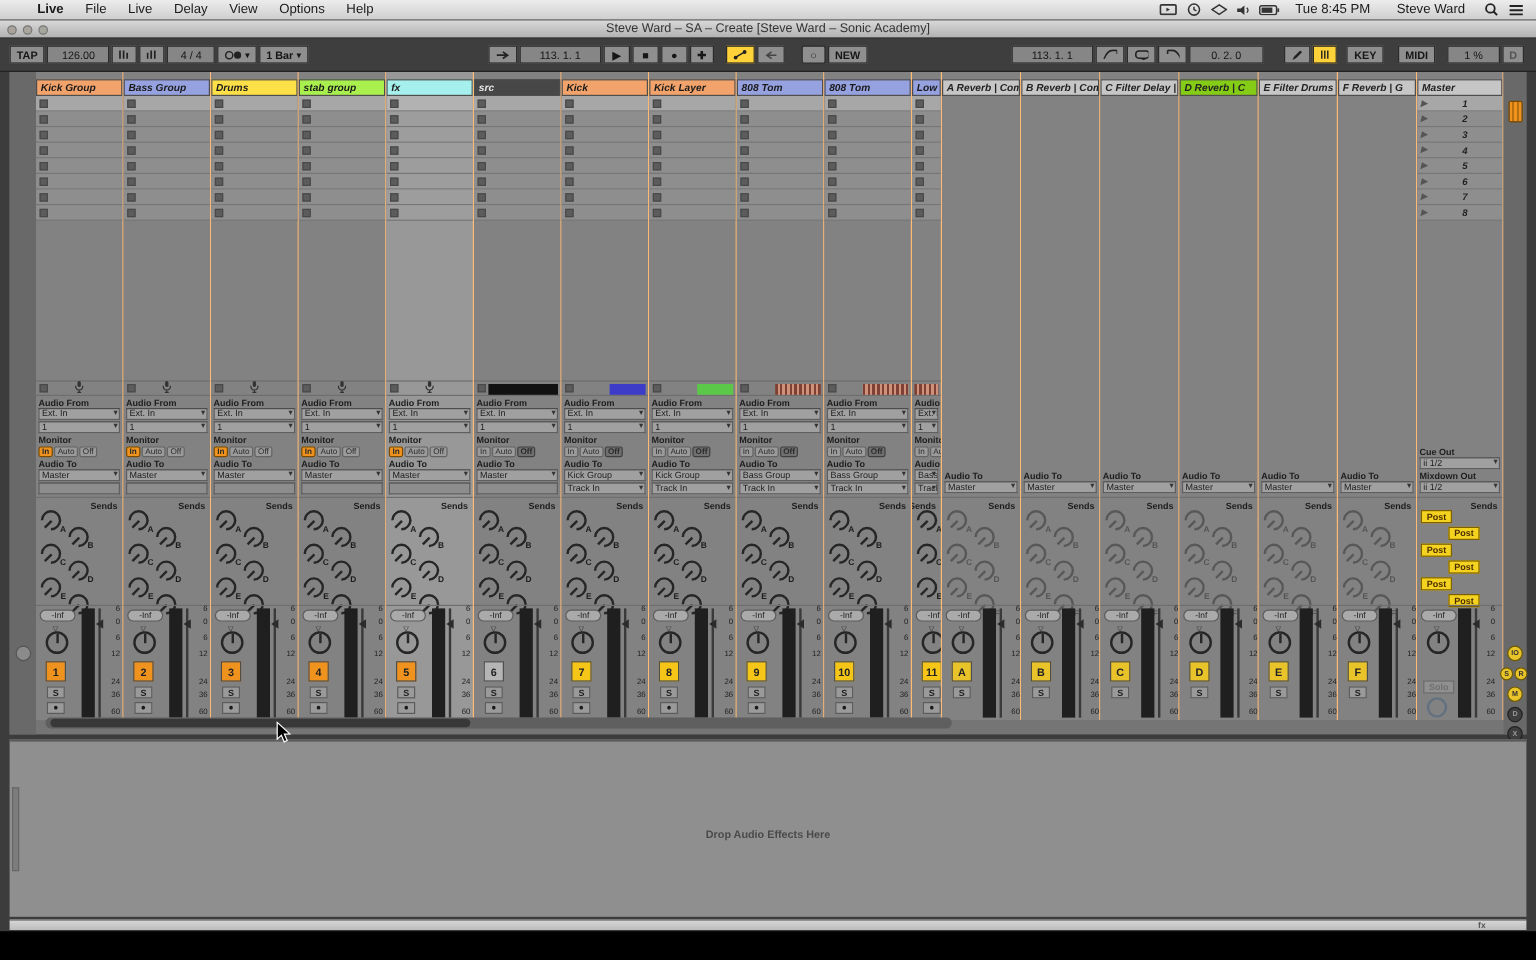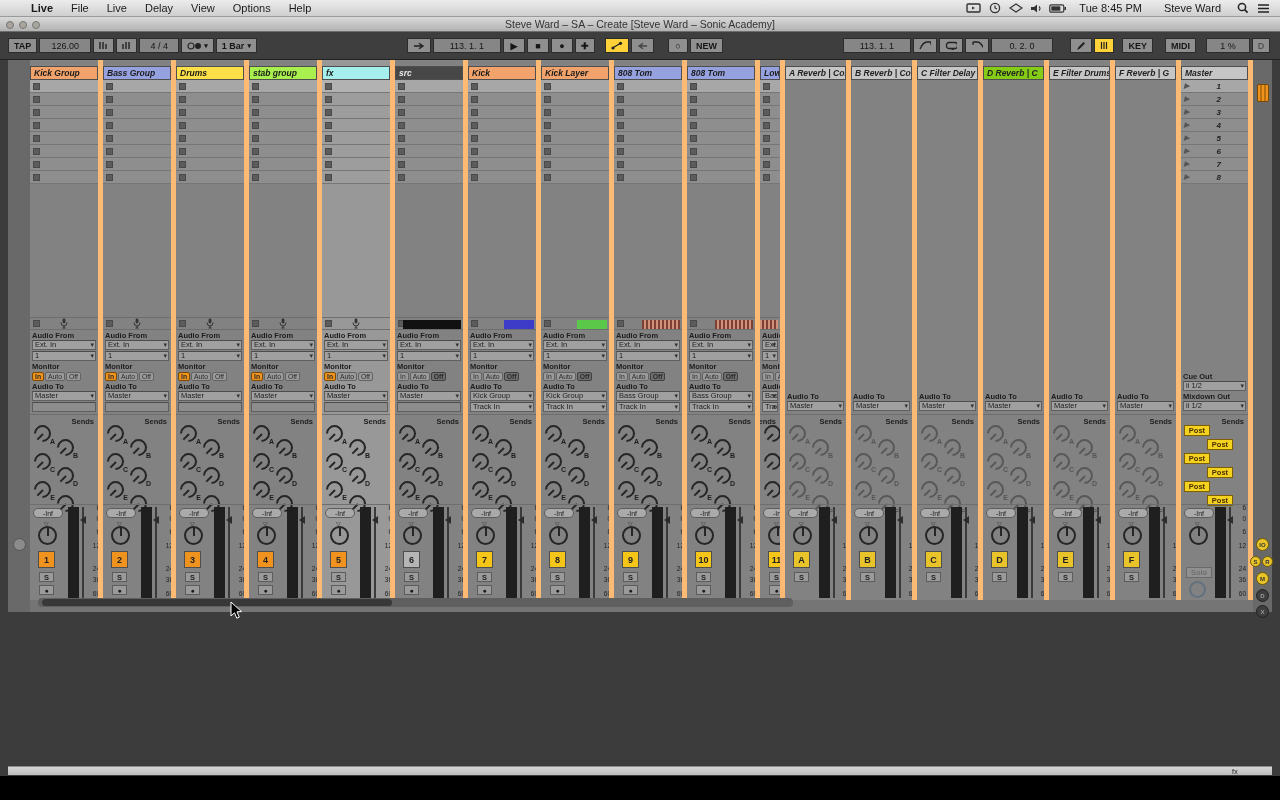--- a/index.html
+++ b/index.html
@@ -48,21 +48,21 @@
   
   #session { position:absolute; left:8px; top:0px; width:1264px; height:552px; background:#757575; }
   #left-margin { position:absolute; left:0; top:0; width:22px; height:552px; background:#696969; }
   #right-rail  { position:absolute; right:0; top:0; width:19px; height:552px; background:#696969; }
 
   #tracks-container { position:absolute; left:22px; top:0; width:1223px; height:552px;
                       display:flex; overflow:hidden; }
 
   
   .strip { width:73px; flex:0 0 auto; height:540px; display:flex; flex-direction:column;
-           border-right:5px solid #fdba74; background:#828282; overflow:hidden; position:relative; }
+           border-right:1px solid #fdba74; background:#828282; overflow:hidden; position:relative; }
   .strip.selected { background:#989898; }
   .strip.ret { width:66px; }
   .strip.master { width:72px; }
   .t-header { height:14px; margin-top:6px; display:flex; align-items:center;
               font-size:8.5px; font-weight:bold; font-style:italic; padding:0 3px;
               border:1px solid #4e4e4e; white-space:nowrap; overflow:hidden; }
   .slots { height:104px; display:flex; flex-direction:column; }
   .slot { height:13px; background:#8e8e8e; border-bottom:1px solid #767676;
           display:flex; align-items:center; }
   .slot.first { background:#a7a7a7; }
@@ -1909,20 +1909,24 @@
       <span class="railbtn small" style="left:9px; top:496px;">R</span>
       <span class="railbtn" style="left:3px; top:512px;">M</span>
       <span class="railbtn off" style="left:3px; top:529px;">D</span>
       <span class="railbtn off" style="left:3px; top:545px;">X</span>
     </div>
     <div id="hscroll">
         <span class="hthumb"></span>
       </div>
   </div>
 
+  <div id="device-area">
+    <span id="device-grip"></span>
+    <div id="device-hint">Drop Audio Effects Here</div>
+  </div>
   <div id="statusbar">
     <span class="sb-right">fx</span>
   </div>
 </div>
 
 <svg id="cursor" width="13" height="19">
   <path d="M1 1 L1 15 L4.5 11.8 L6.8 17.2 L9.3 16.1 L7 10.8 L11.5 10.6 Z" fill="#000" stroke="#fff" stroke-width="1"></path>
 </svg>
 
 </body></html>

